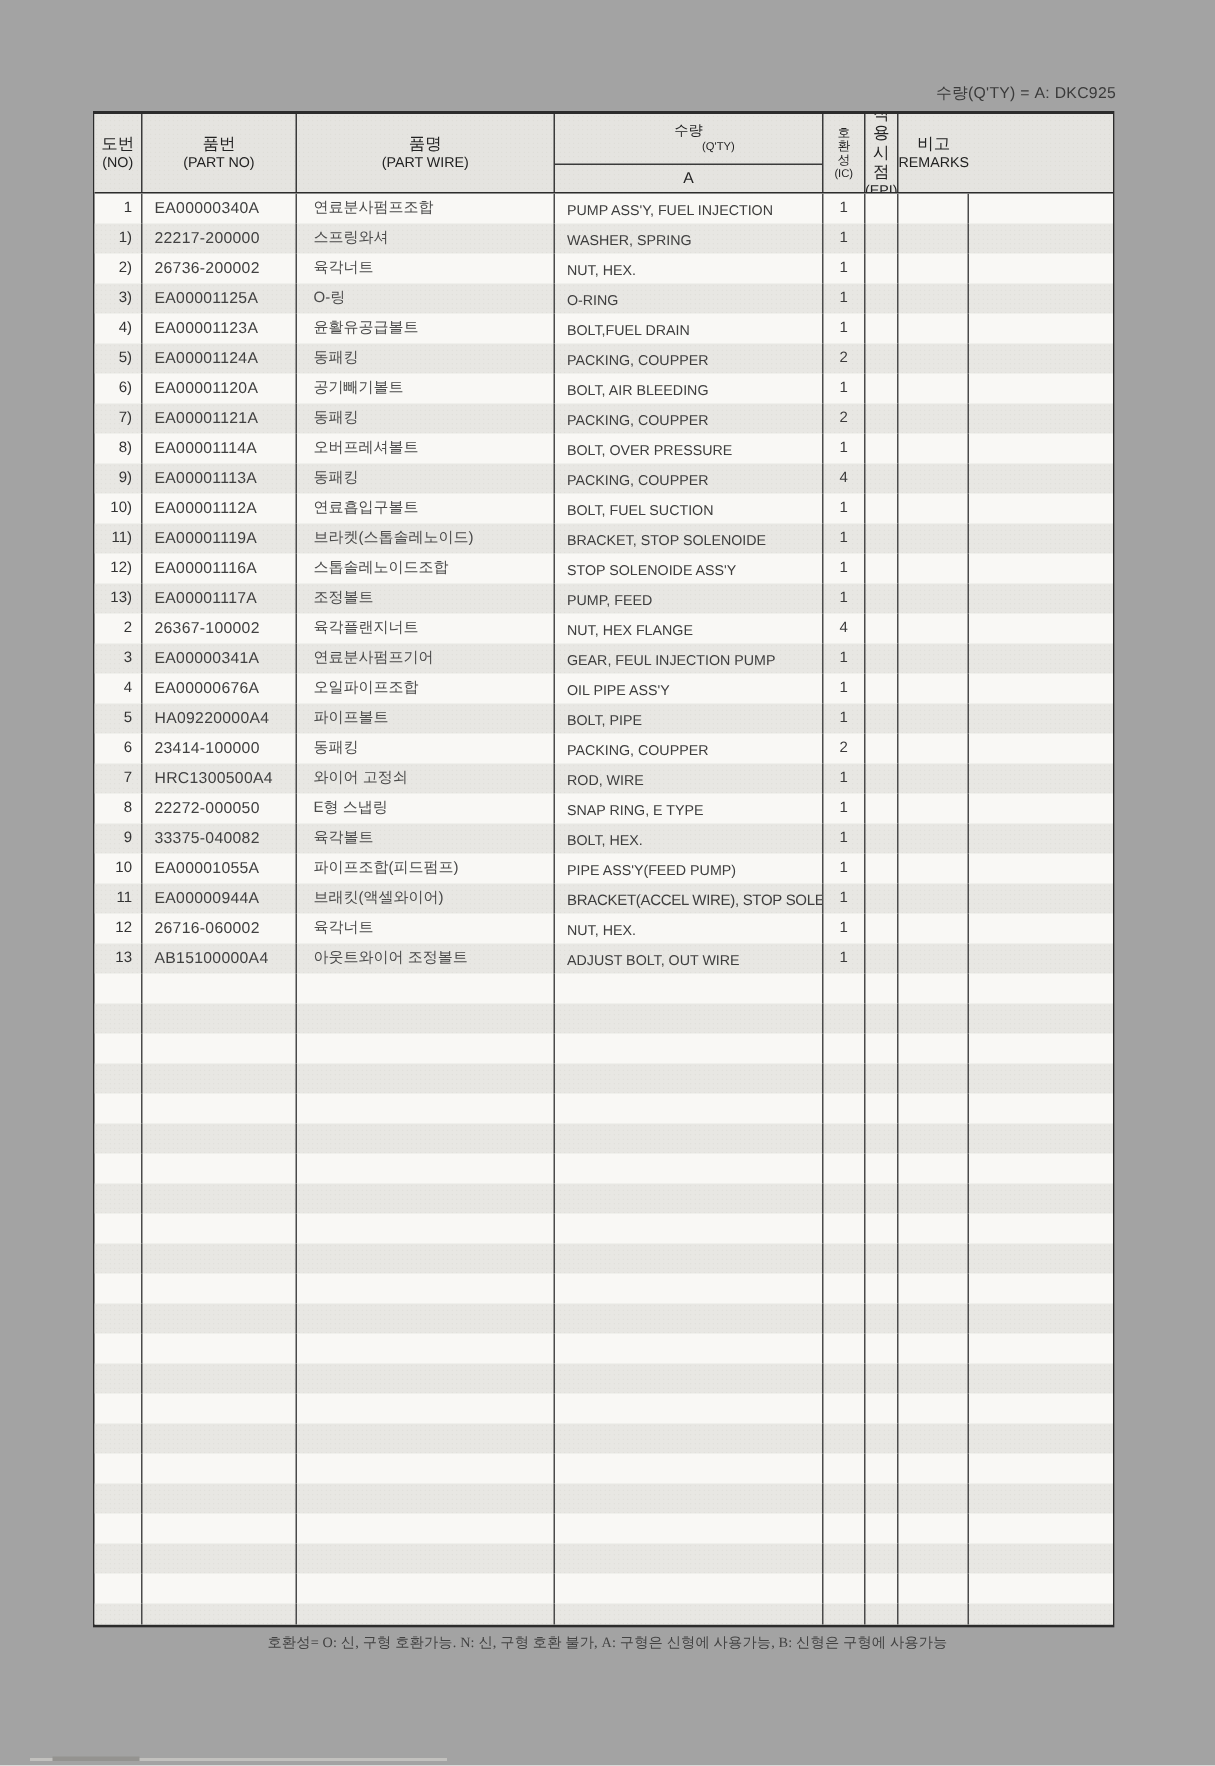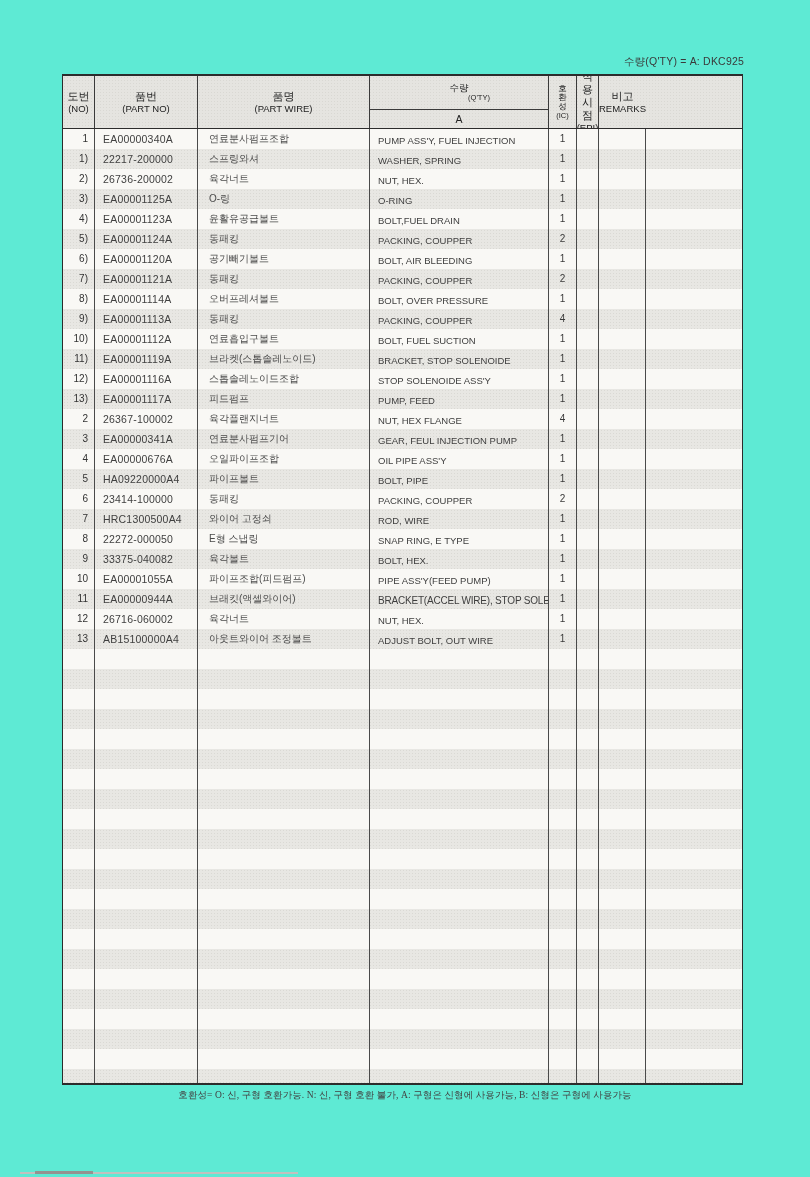--- a/index.html
+++ b/index.html
@@ -1,19 +1,19 @@
 <!DOCTYPE html>
 <html style="--stripe: #e8e7e3;"><head>
 <meta charset="utf-8">
 <style>
   * { margin:0; padding:0; box-sizing:border-box; }
   html,body { background:#e9e9e7; }
   .page {
     position:relative; width:810px; height:1177px; margin:0 auto;
-    background:#5eead4; overflow:hidden;
+    background:#a3a3a3; overflow:hidden;
     font-family:"Liberation Sans","DejaVu Sans",sans-serif; color:#3c3c3c;
   }
   .top-note {
     position:absolute; top:55px; right:66px;
     font-size:10.5px; color:#3a3a3a; letter-spacing:0.2px;
   }
   .parts-table {
     position:absolute; left:62px; top:74px; width:681px;
     border:1px solid #2c2c2c; border-top-width:2px; border-bottom-width:2px;
     background:#f9f8f5;
@@ -252,21 +252,21 @@
           <div class="td name_kr">스톱솔레노이드조합</div>
           <div class="td name_en">STOP SOLENOIDE ASS'Y</div>
           <div class="td qty">1</div>
           <div class="td ic"></div>
           <div class="td epi"></div>
           <div class="td remarks"></div>
         </div>
         <div class="tr grid-cols alt">
           <div class="td no">13)</div>
           <div class="td part_no">EA00001117A</div>
-          <div class="td name_kr">피드펌프</div>
+          <div class="td name_kr">조정볼트</div>
           <div class="td name_en">PUMP, FEED</div>
           <div class="td qty">1</div>
           <div class="td ic"></div>
           <div class="td epi"></div>
           <div class="td remarks"></div>
         </div>
         <div class="tr grid-cols">
           <div class="td no">2</div>
           <div class="td part_no">26367-100002</div>
           <div class="td name_kr">육각플랜지너트</div>

